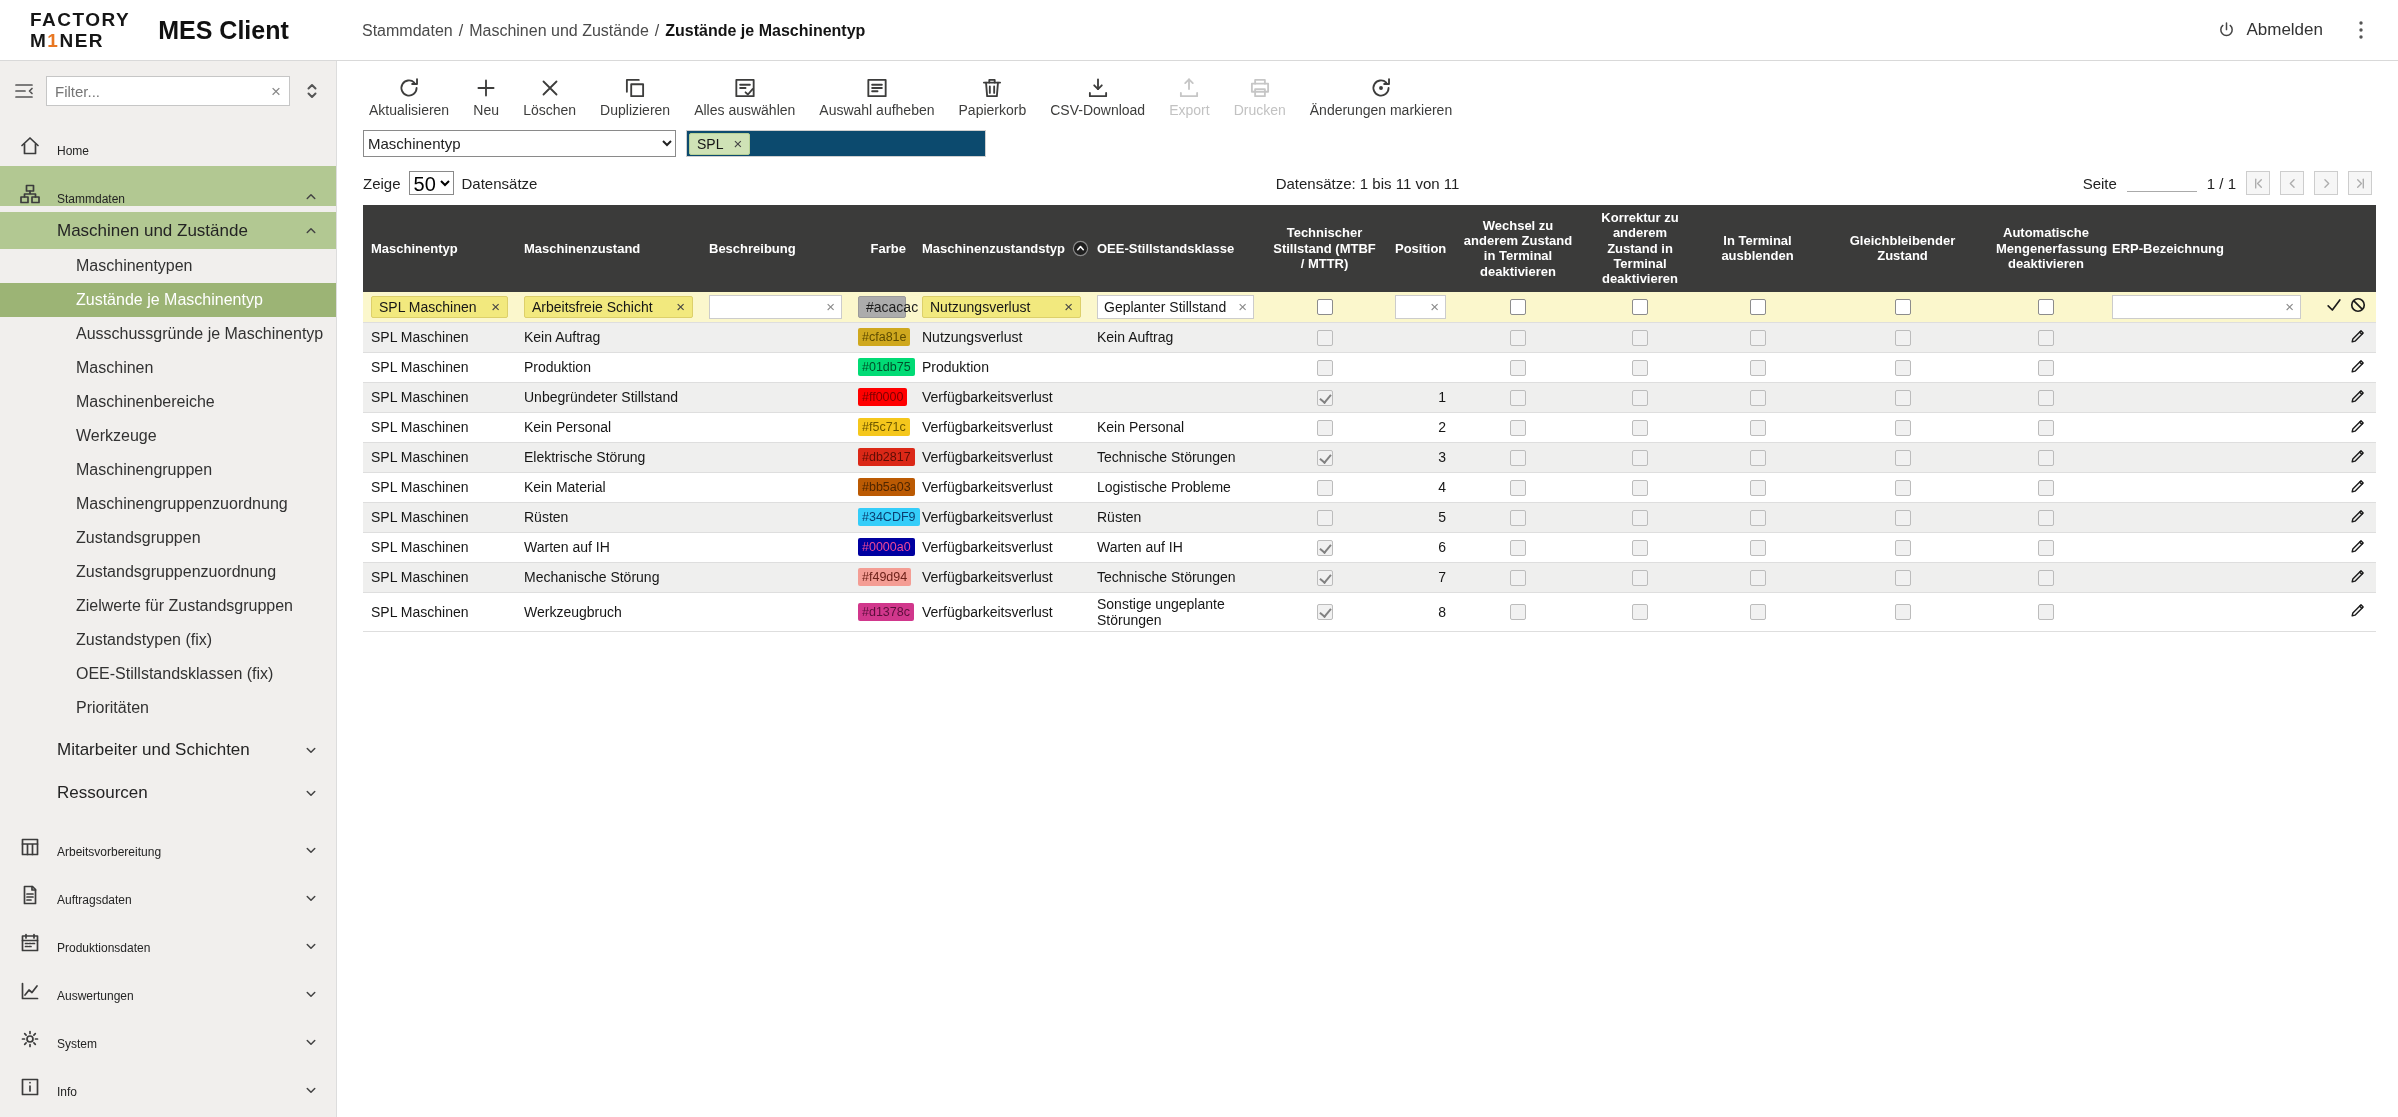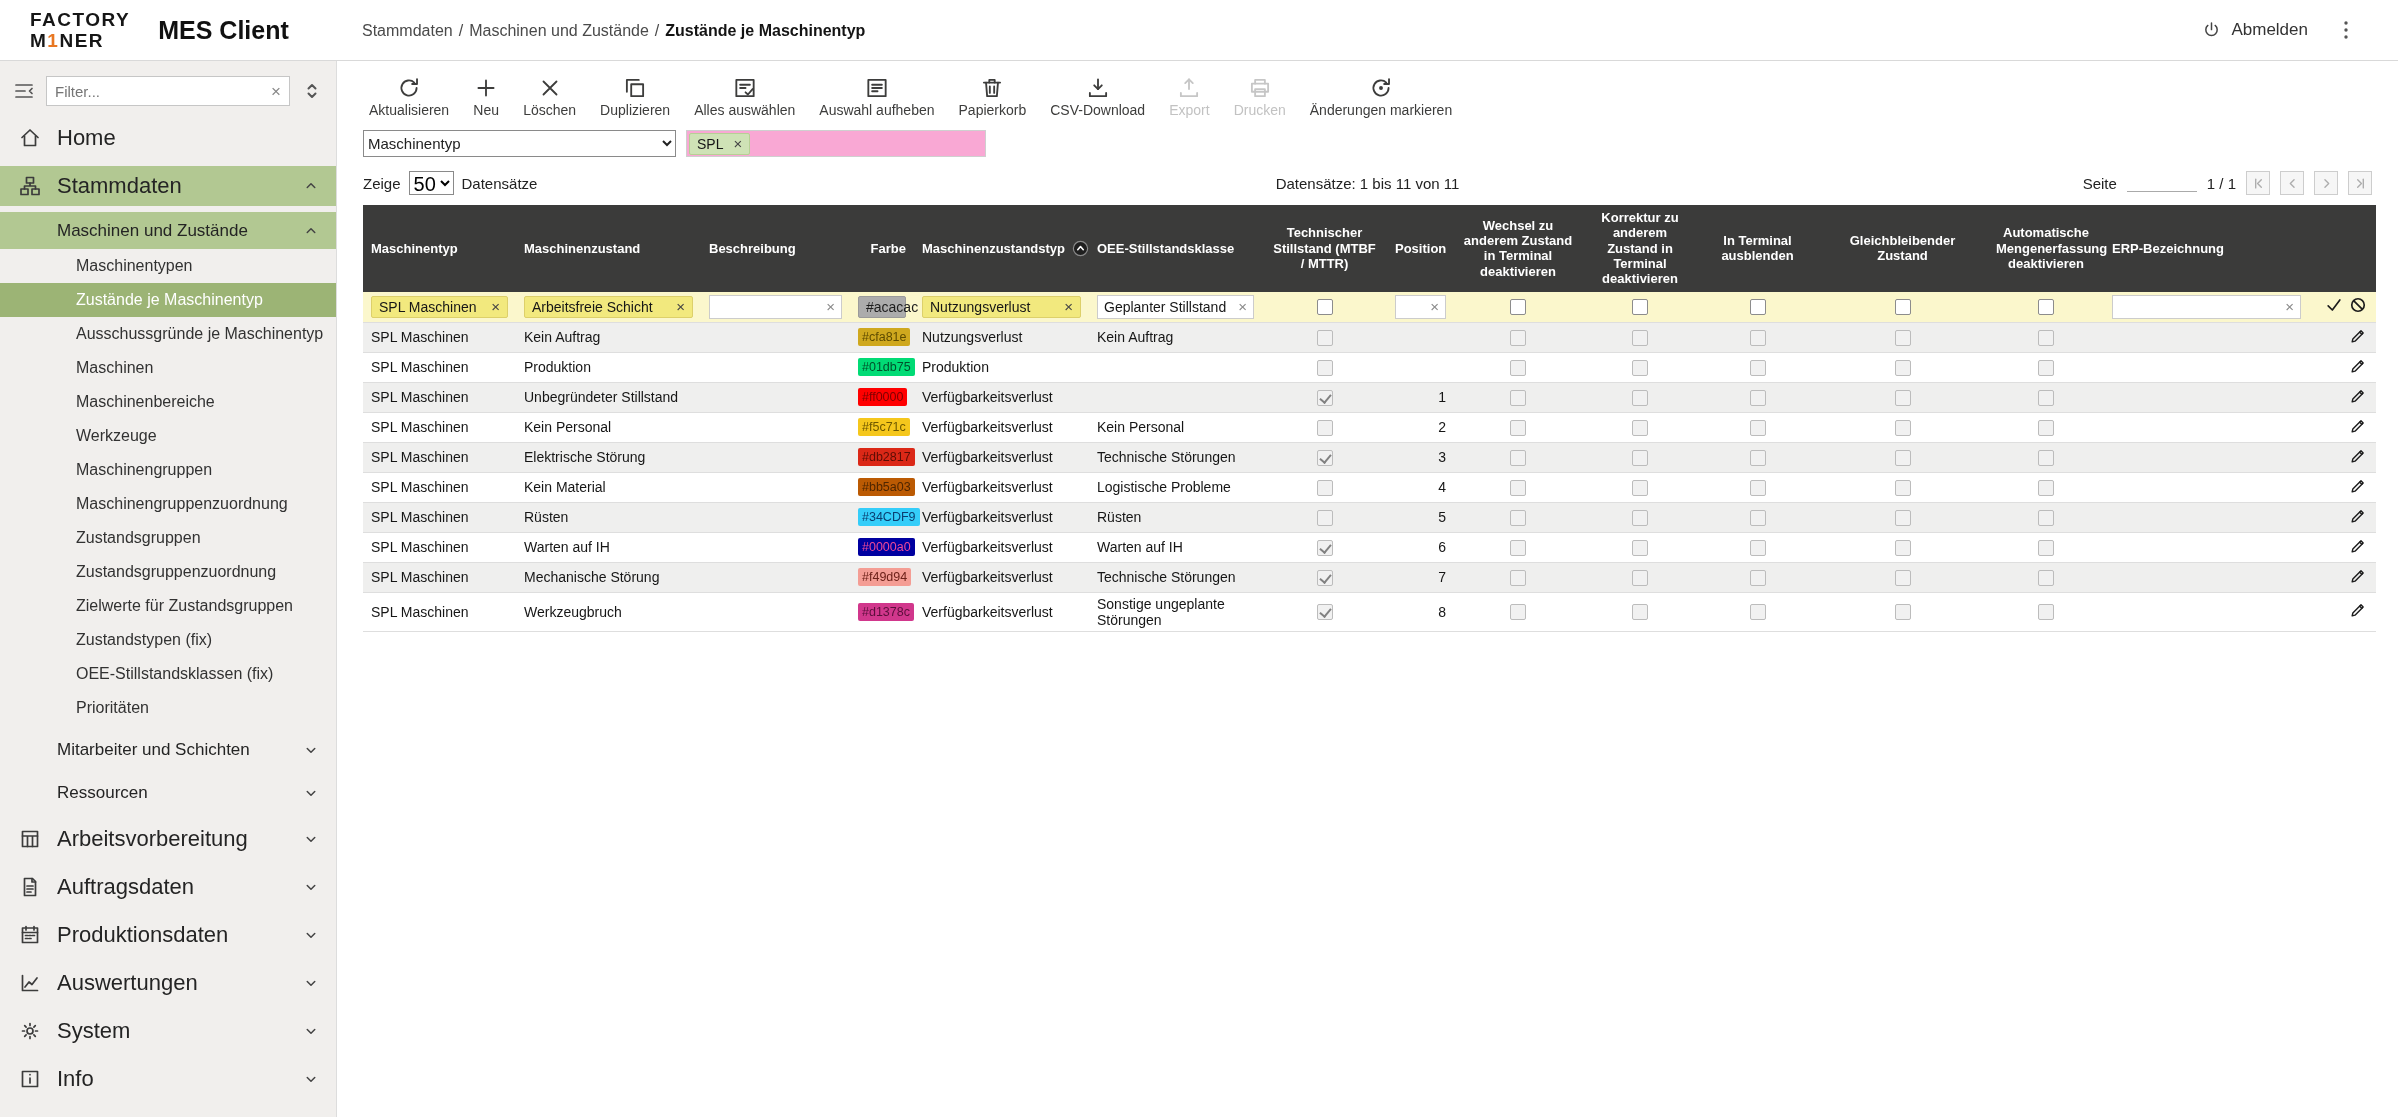--- a/index.html
+++ b/index.html
@@ -11,21 +11,21 @@
   
   .topbar { height: 61px; flex: 0 0 61px; background: #fff; border-bottom: 1px solid #d9d9d9;
             display: flex; align-items: center; position: relative; }
   .logo { margin-left: 30px; line-height: 1; font-weight: bold; letter-spacing: 1.5px;
           font-size: 19px; display: flex; flex-direction: column; gap: 2px; }
   .logo .logo-accent { color: #e87722; }
   .app-title { font-size: 25px; font-weight: bold; margin-left: 28px; color: #111; }
   .breadcrumb { position: absolute; left: 362px; top: 0; height: 61px; display: flex; align-items: center;
                 font-size: 16px; color: #4a4a4a; gap: 6px; }
   .breadcrumb .bc-current { font-weight: bold; color: #141414; }
-  .topbar-right { margin-left: auto; display: flex; align-items: center; gap: 26px; padding-right: 40px; }
+  .topbar-right { margin-left: auto; display: flex; align-items: center; gap: 26px; padding-right: 25px; }
   .logout { display: flex; align-items: center; gap: 9px; background: none; border: none;
             font-family: inherit; font-size: 17px; color: #333; cursor: pointer; }
   .logout .icon { width: 21px; height: 21px; color: #444; }
   .kebab { width: 24px; height: 24px; color: #555; cursor: pointer; }
 
   .icon { display: inline-block; }
   .icon svg { width: 100%; height: 100%; display: block; }
 
   
   .bodyrow { flex: 1; display: flex; min-height: 0; }
@@ -37,41 +37,41 @@
   .sidebar-top .icon { width: 24px; height: 24px; color: #555; cursor: pointer; flex: 0 0 auto; }
   .filter-box { flex: 1; height: 30px; background: #fff; border: 1px solid #c6c6c6; display: flex;
                 align-items: center; padding: 0 8px; }
   .filter-box input { border: none; outline: none; flex: 1; font-family: inherit; font-size: 15px;
                       color: #333; background: transparent; min-width: 0; }
   .filter-box .x { color: #888; font-size: 17px; cursor: pointer; line-height: 1; }
   #sidebar-nav { padding-top: 12px; }
   .nav-item { display: flex; align-items: center; position: relative; cursor: pointer; color: #242424; }
   .nav-item .icon { width: 24px; height: 24px; margin-right: 15px; color: #3c3c3c; flex: 0 0 auto; }
   .nav-item .chev { position: absolute; right: 16px; width: 18px; height: 18px; margin: 0; color: #444; }
-  .lvl0 { height: 40px; margin-top: 8px; padding-left: 18px; font-size: 22px; }
+  .lvl0 { height: 40px; margin-top: 8px; padding-left: 18px; font-size: 12px; align-items: flex-end; }
   .lvl0:first-child { margin-top: 0; }
   .lvl1 { height: 37px; margin-top: 6px; padding-left: 57px; font-size: 17px; }
   .lvl2 { height: 34px; padding-left: 76px; font-size: 16px; color: #323232; }
   .nav-item.hl { background: #b2c892; }
   .nav-item.sel { background: #9cb475; color: #fff; }
 
   
   .main { flex: 1; display: flex; flex-direction: column; background: #fff; min-width: 0; }
 
   .toolbar { display: flex; align-items: flex-start; padding: 14px 0 8px 20px; }
   .tb-btn { display: flex; flex-direction: column; align-items: center; gap: 1px; padding: 0 12px;
             background: none; border: none; font-family: inherit; font-size: 14px; color: #3d3d3c; cursor: pointer; }
   .tb-btn .icon { width: 26px; height: 26px; color: #3d3d3c; }
   .tb-btn.disabled { color: #c2c2c2; cursor: default; }
   .tb-btn.disabled .icon { color: #c6c6c6; }
 
   .filter-row { display: flex; align-items: center; gap: 10px; padding: 4px 0 0 26px; }
   .filter-row select { width: 313px; height: 27px; font-family: inherit; font-size: 15px;
                        border: 1px solid #8a8a8a; background: #fff; color: #222; }
-  .filter-value-box { width: 300px; height: 27px; border: 1px solid #cfcfcf; background: #f9a8d4;
+  .filter-value-box { width: 300px; height: 27px; border: 1px solid #cfcfcf; background: #0c4a6e;
                       display: flex; align-items: center; padding: 2px; }
   .tag { display: inline-flex; align-items: center; border-radius: 2px; font-size: 14px; padding: 2px 7px; }
   .tag .tag-x { margin-left: 10px; color: #444; cursor: pointer; font-size: 15px; line-height: 1; }
   .tag-green { background: #cfe2b6; border: 1px solid #b6d095; }
 
   .pager-row { display: flex; align-items: center; padding: 14px 26px 0 26px; font-size: 15px; color: #222; justify-content: space-between; }
   .pager-left { display: flex; align-items: center; gap: 8px; flex: 1; }
   .pager-left select { height: 24px; font-family: inherit; font-size: 20px; border: 1px solid #8a8a8a; background: #fff; }
   .pager-mid { flex: 1; text-align: center; color: #222; }
   .pager-right { flex: 1; display: flex; align-items: center; justify-content: flex-end; gap: 10px; }

